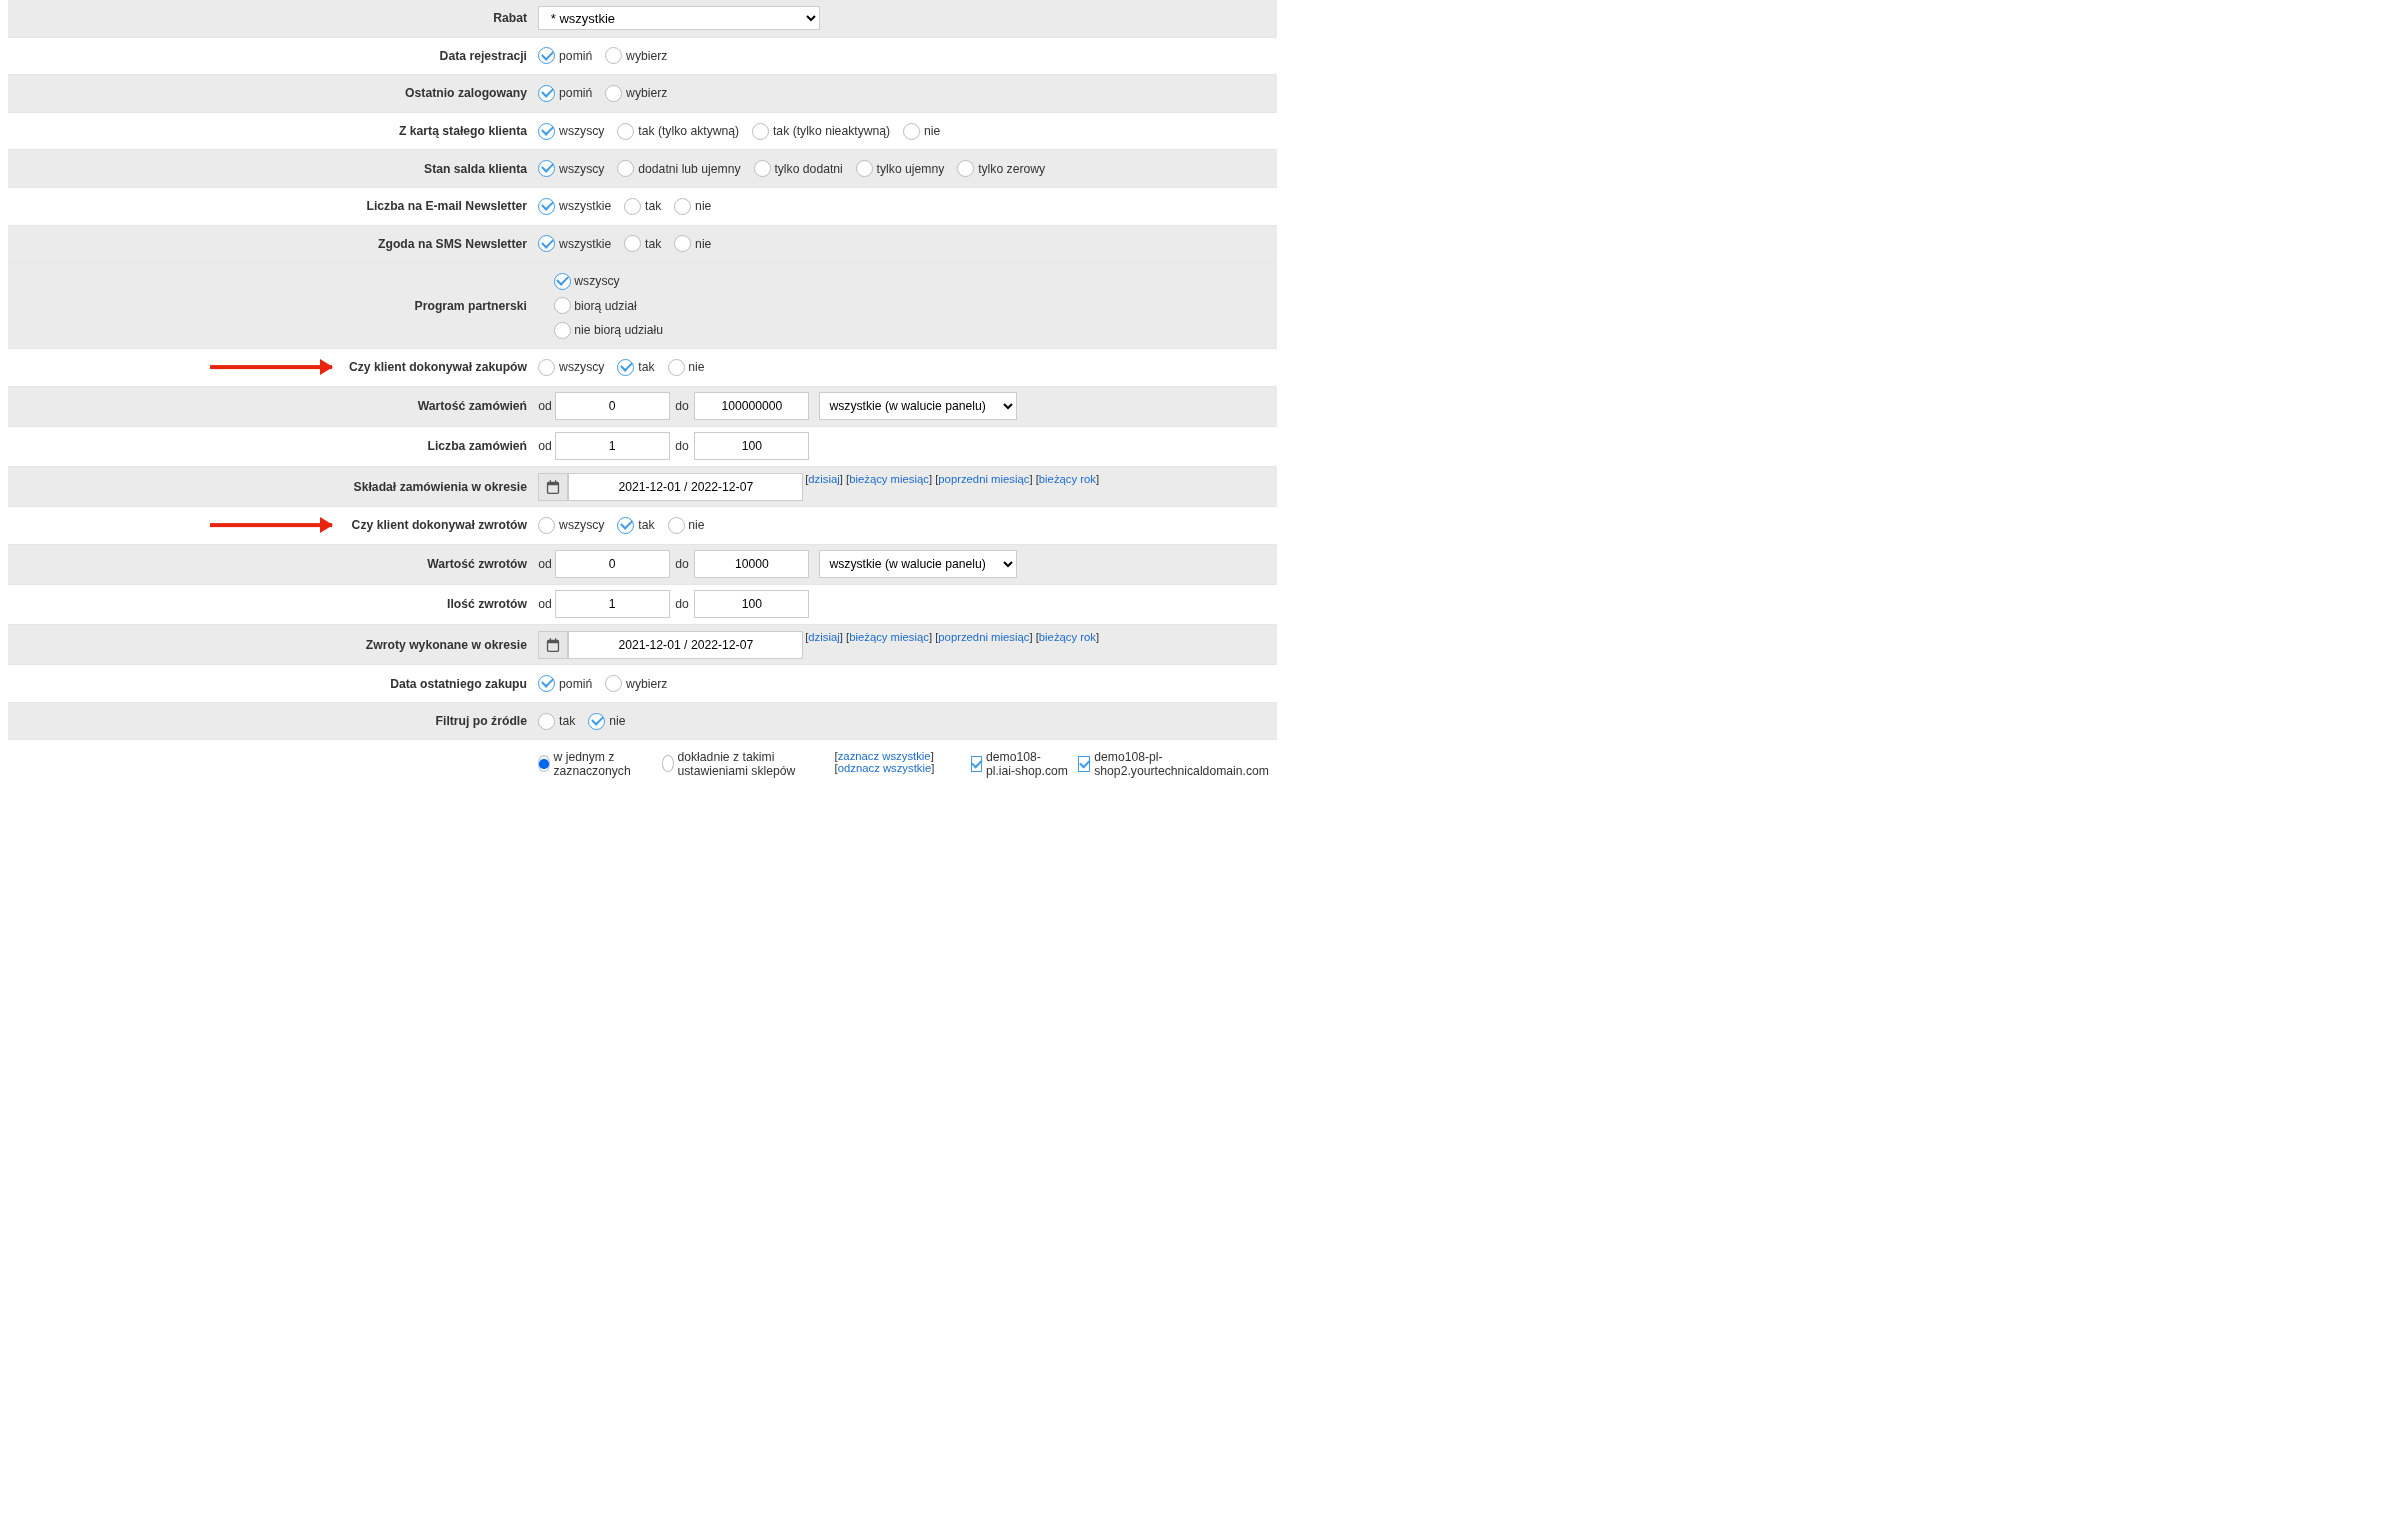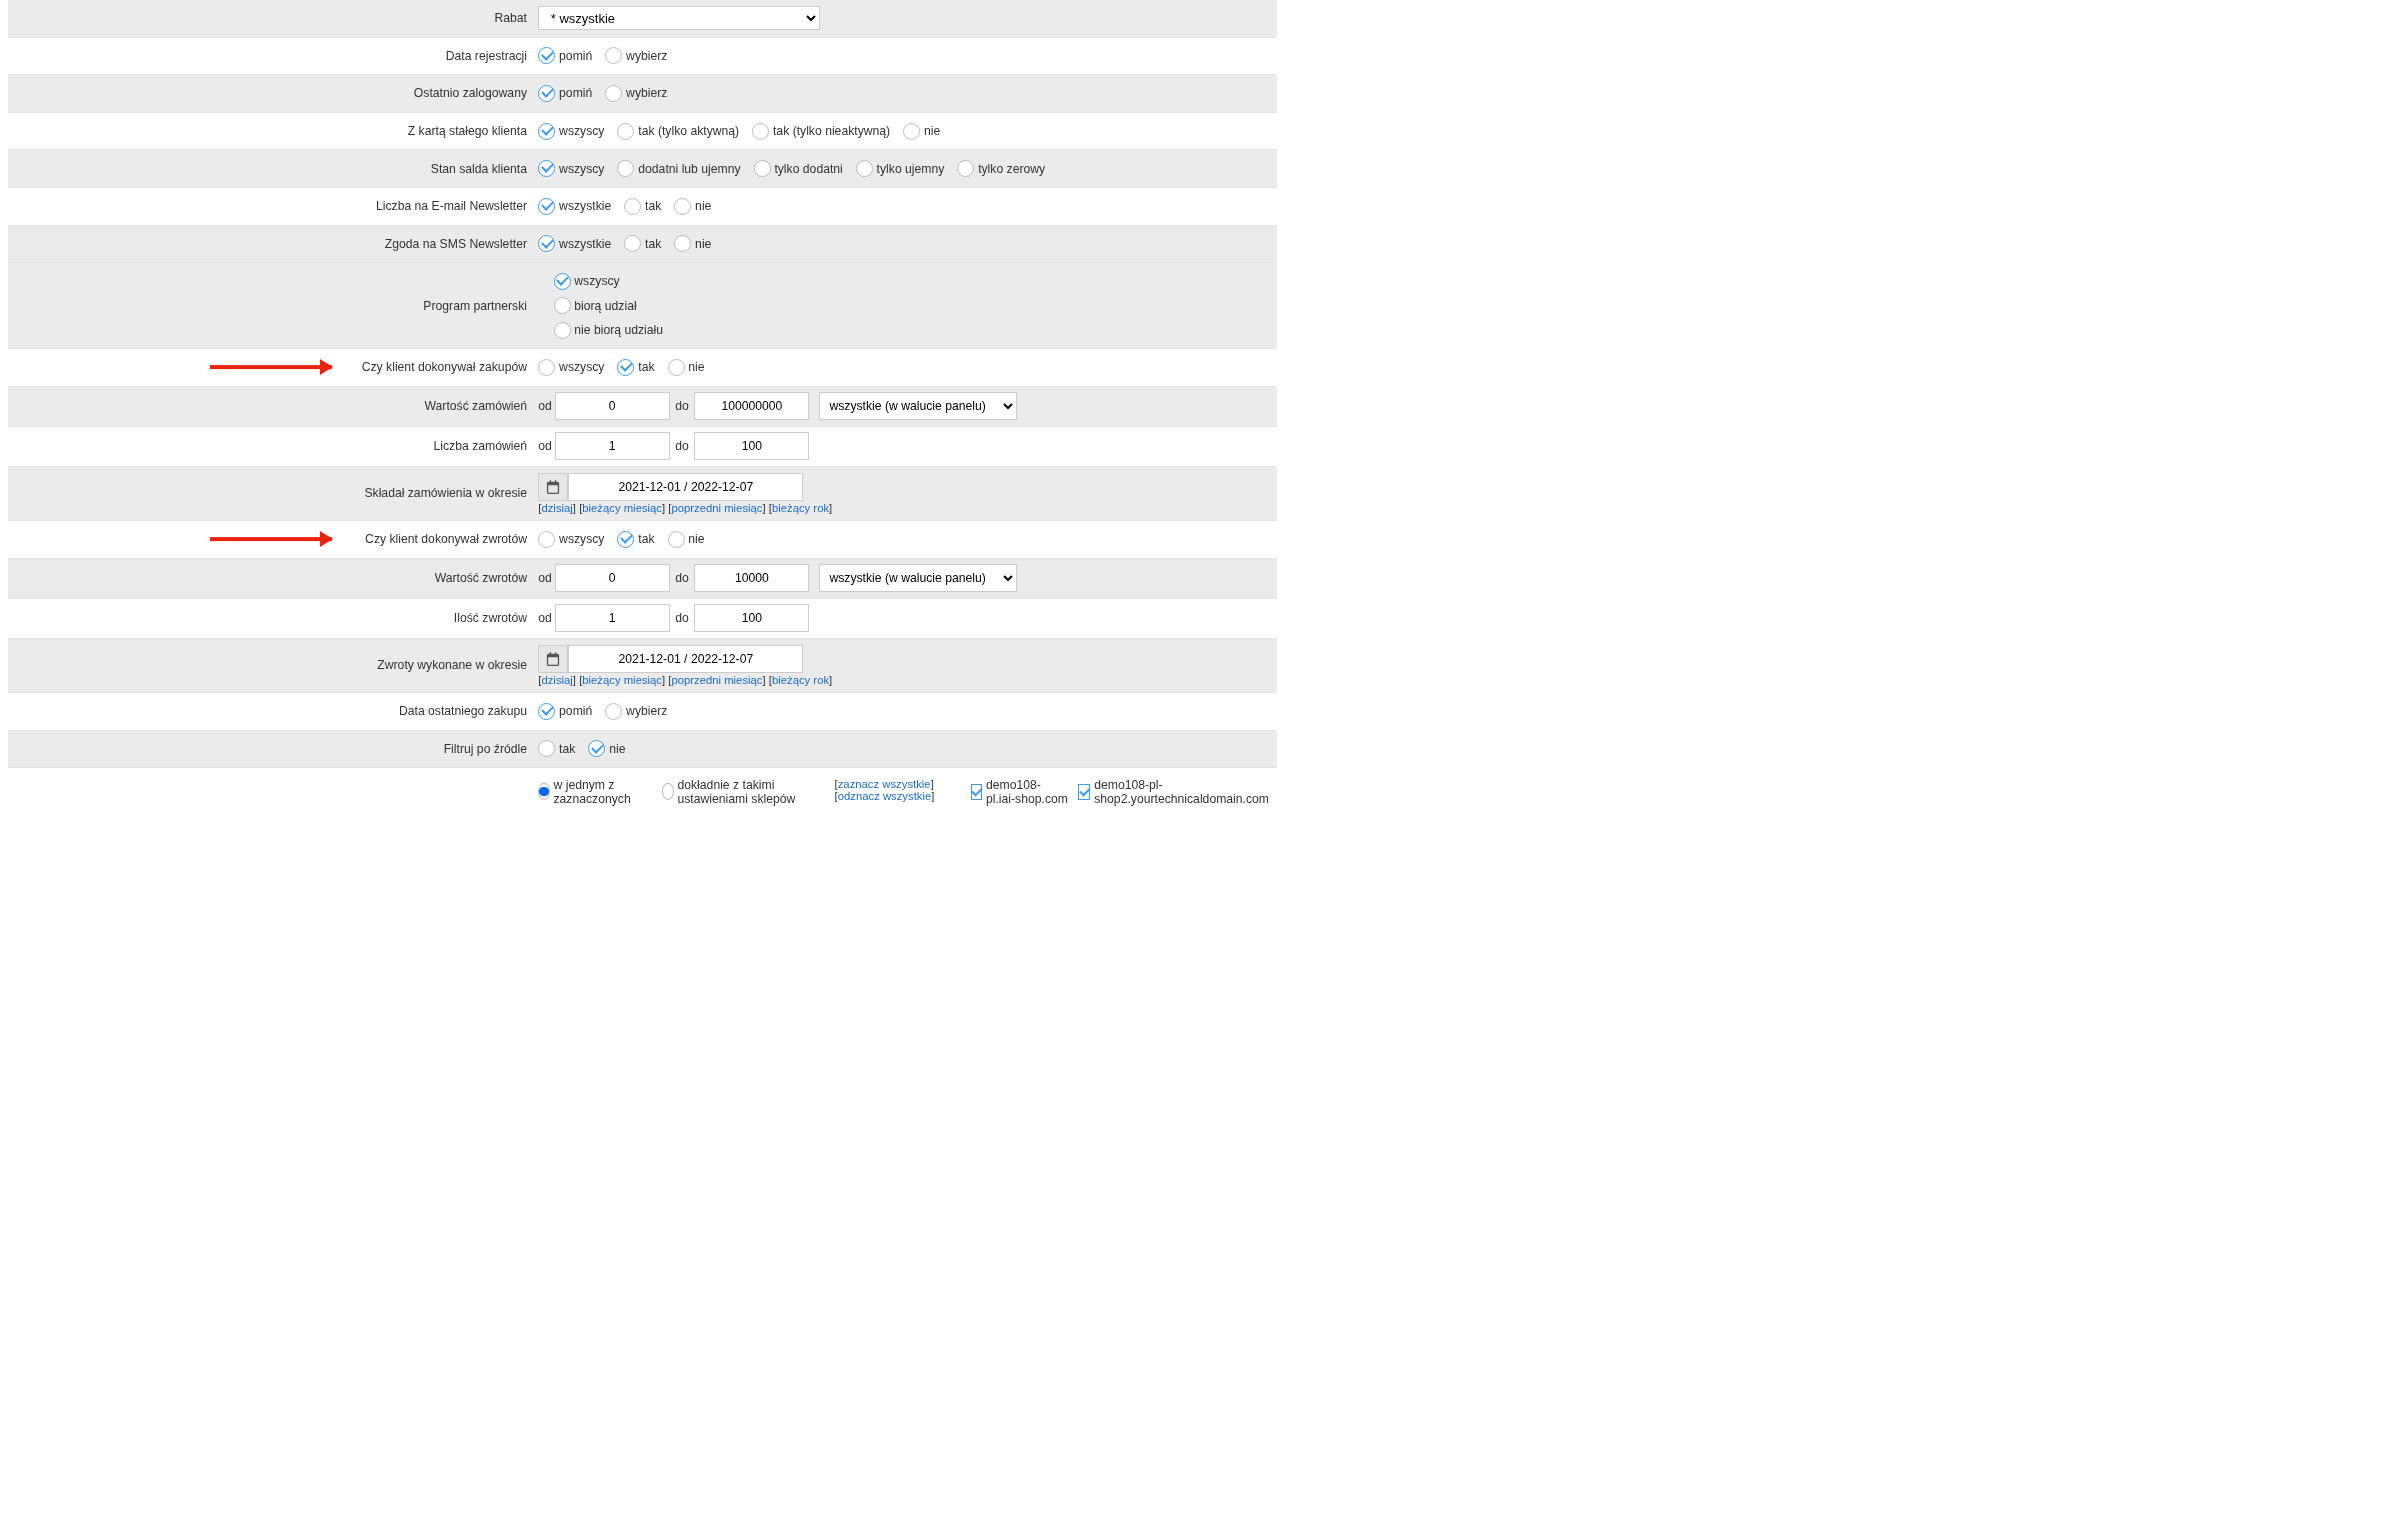--- a/index.html
+++ b/index.html
@@ -13,21 +13,21 @@
   .form-wrap { width: 1269px; margin-left: 7.5px; }
   .row {
     display: flex;
     border-bottom: 0.9px solid #e5e5e5;
   }
   .row.alt { background: #ebebeb; }
   .row-label {
     width: 527px;
     flex: 0 0 527px;
     text-align: right;
-    font-weight: normal;
+    font-weight: bold;
     padding: 11.3px 7.5px 11.3px 3.8px;
     display: flex;
     align-items: center;
     justify-content: flex-end;
     position: relative;
   }
   .row-content {
     flex: 1;
     padding: 5.6px 3.8px 5.6px 3.8px;
     display: flex;
@@ -125,21 +125,21 @@
     width: 198px;
     height: 28px;
     border: 0.9px solid #ccc;
     background:#fff;
     font-size:12.2px;
     padding: 0 5.6px;
     margin-left: 9.4px;
   }
 
   
-  .date-group { display:flex; flex-direction:column; gap:1.9px; }
+  .date-group { display:flex; flex-direction:row; gap:1.9px; }
   .date-row { display:flex; }
   .date-icon {
     width: 30px; height: 28px;
     border: 0.9px solid #ccc;
     background: #e6e6e6;
     display:flex; align-items:center; justify-content:center;
   }
   .date-input { width: 235px; height: 28px; border:0.9px solid #ccc; border-left:none; padding:0 7.5px; text-align:left;}
   .date-links { font-size: 11.3px; }
   .date-links a { color: #1a6bcc; text-decoration: none; cursor: pointer; }

